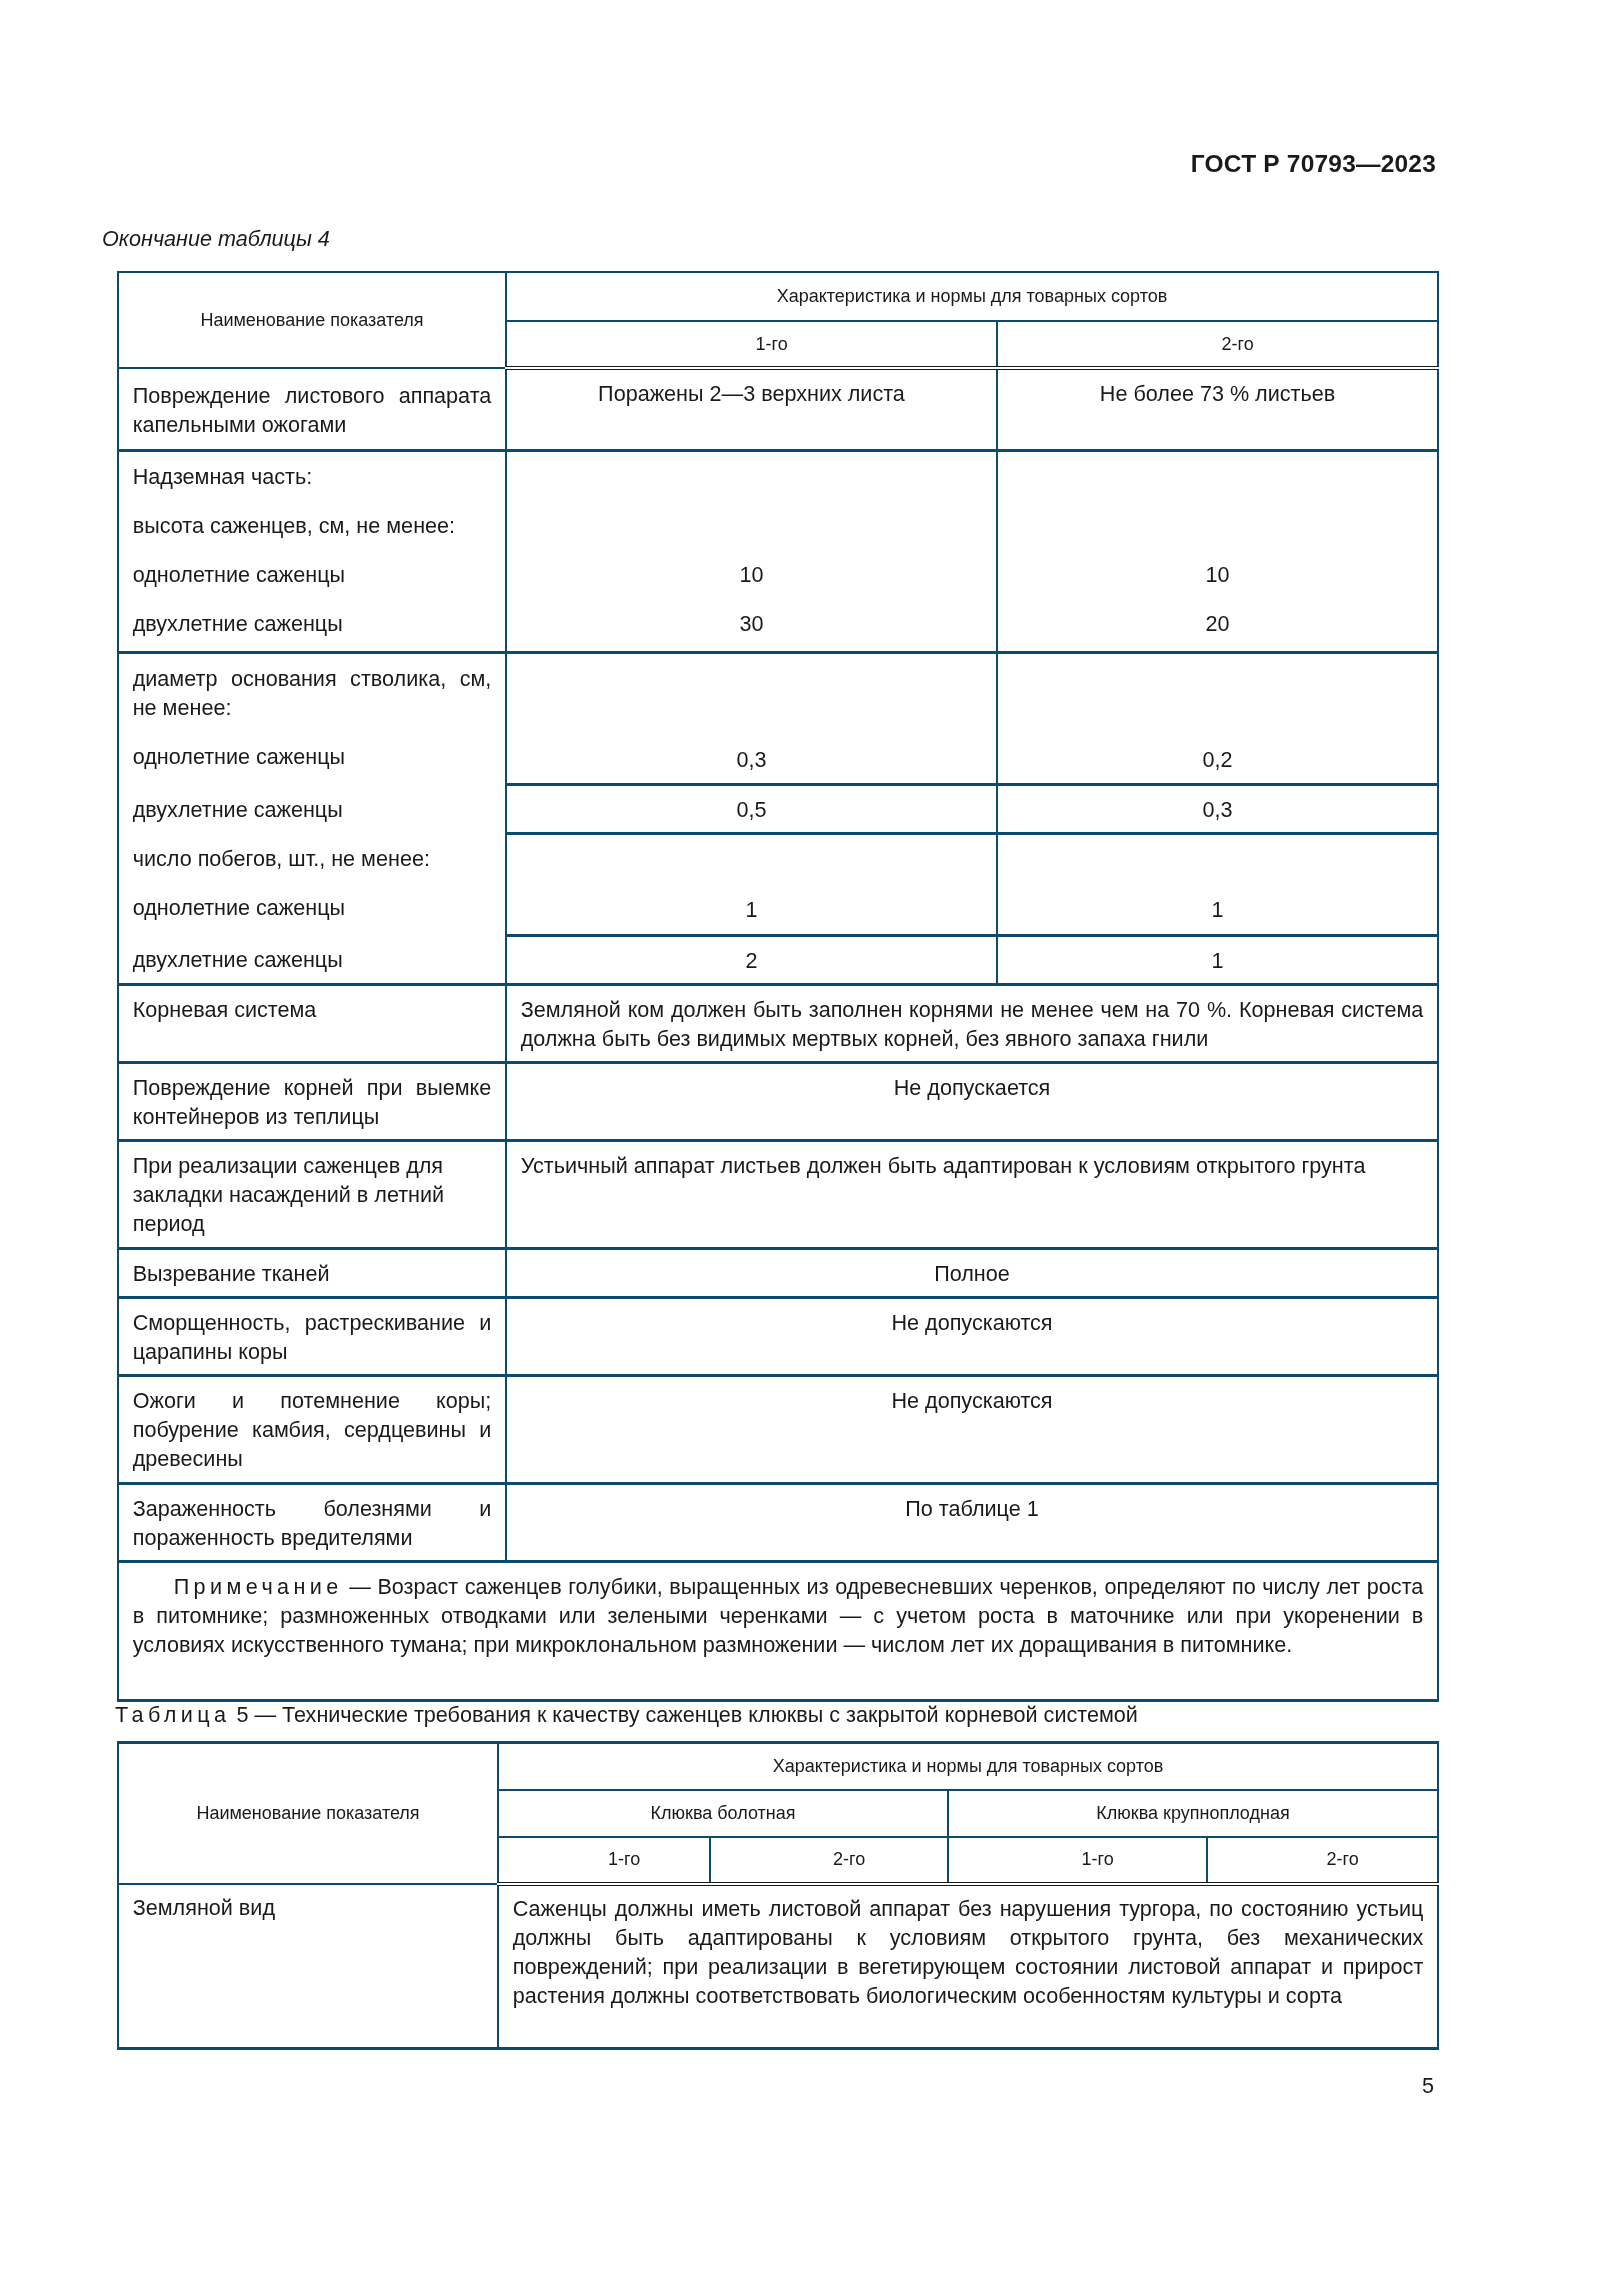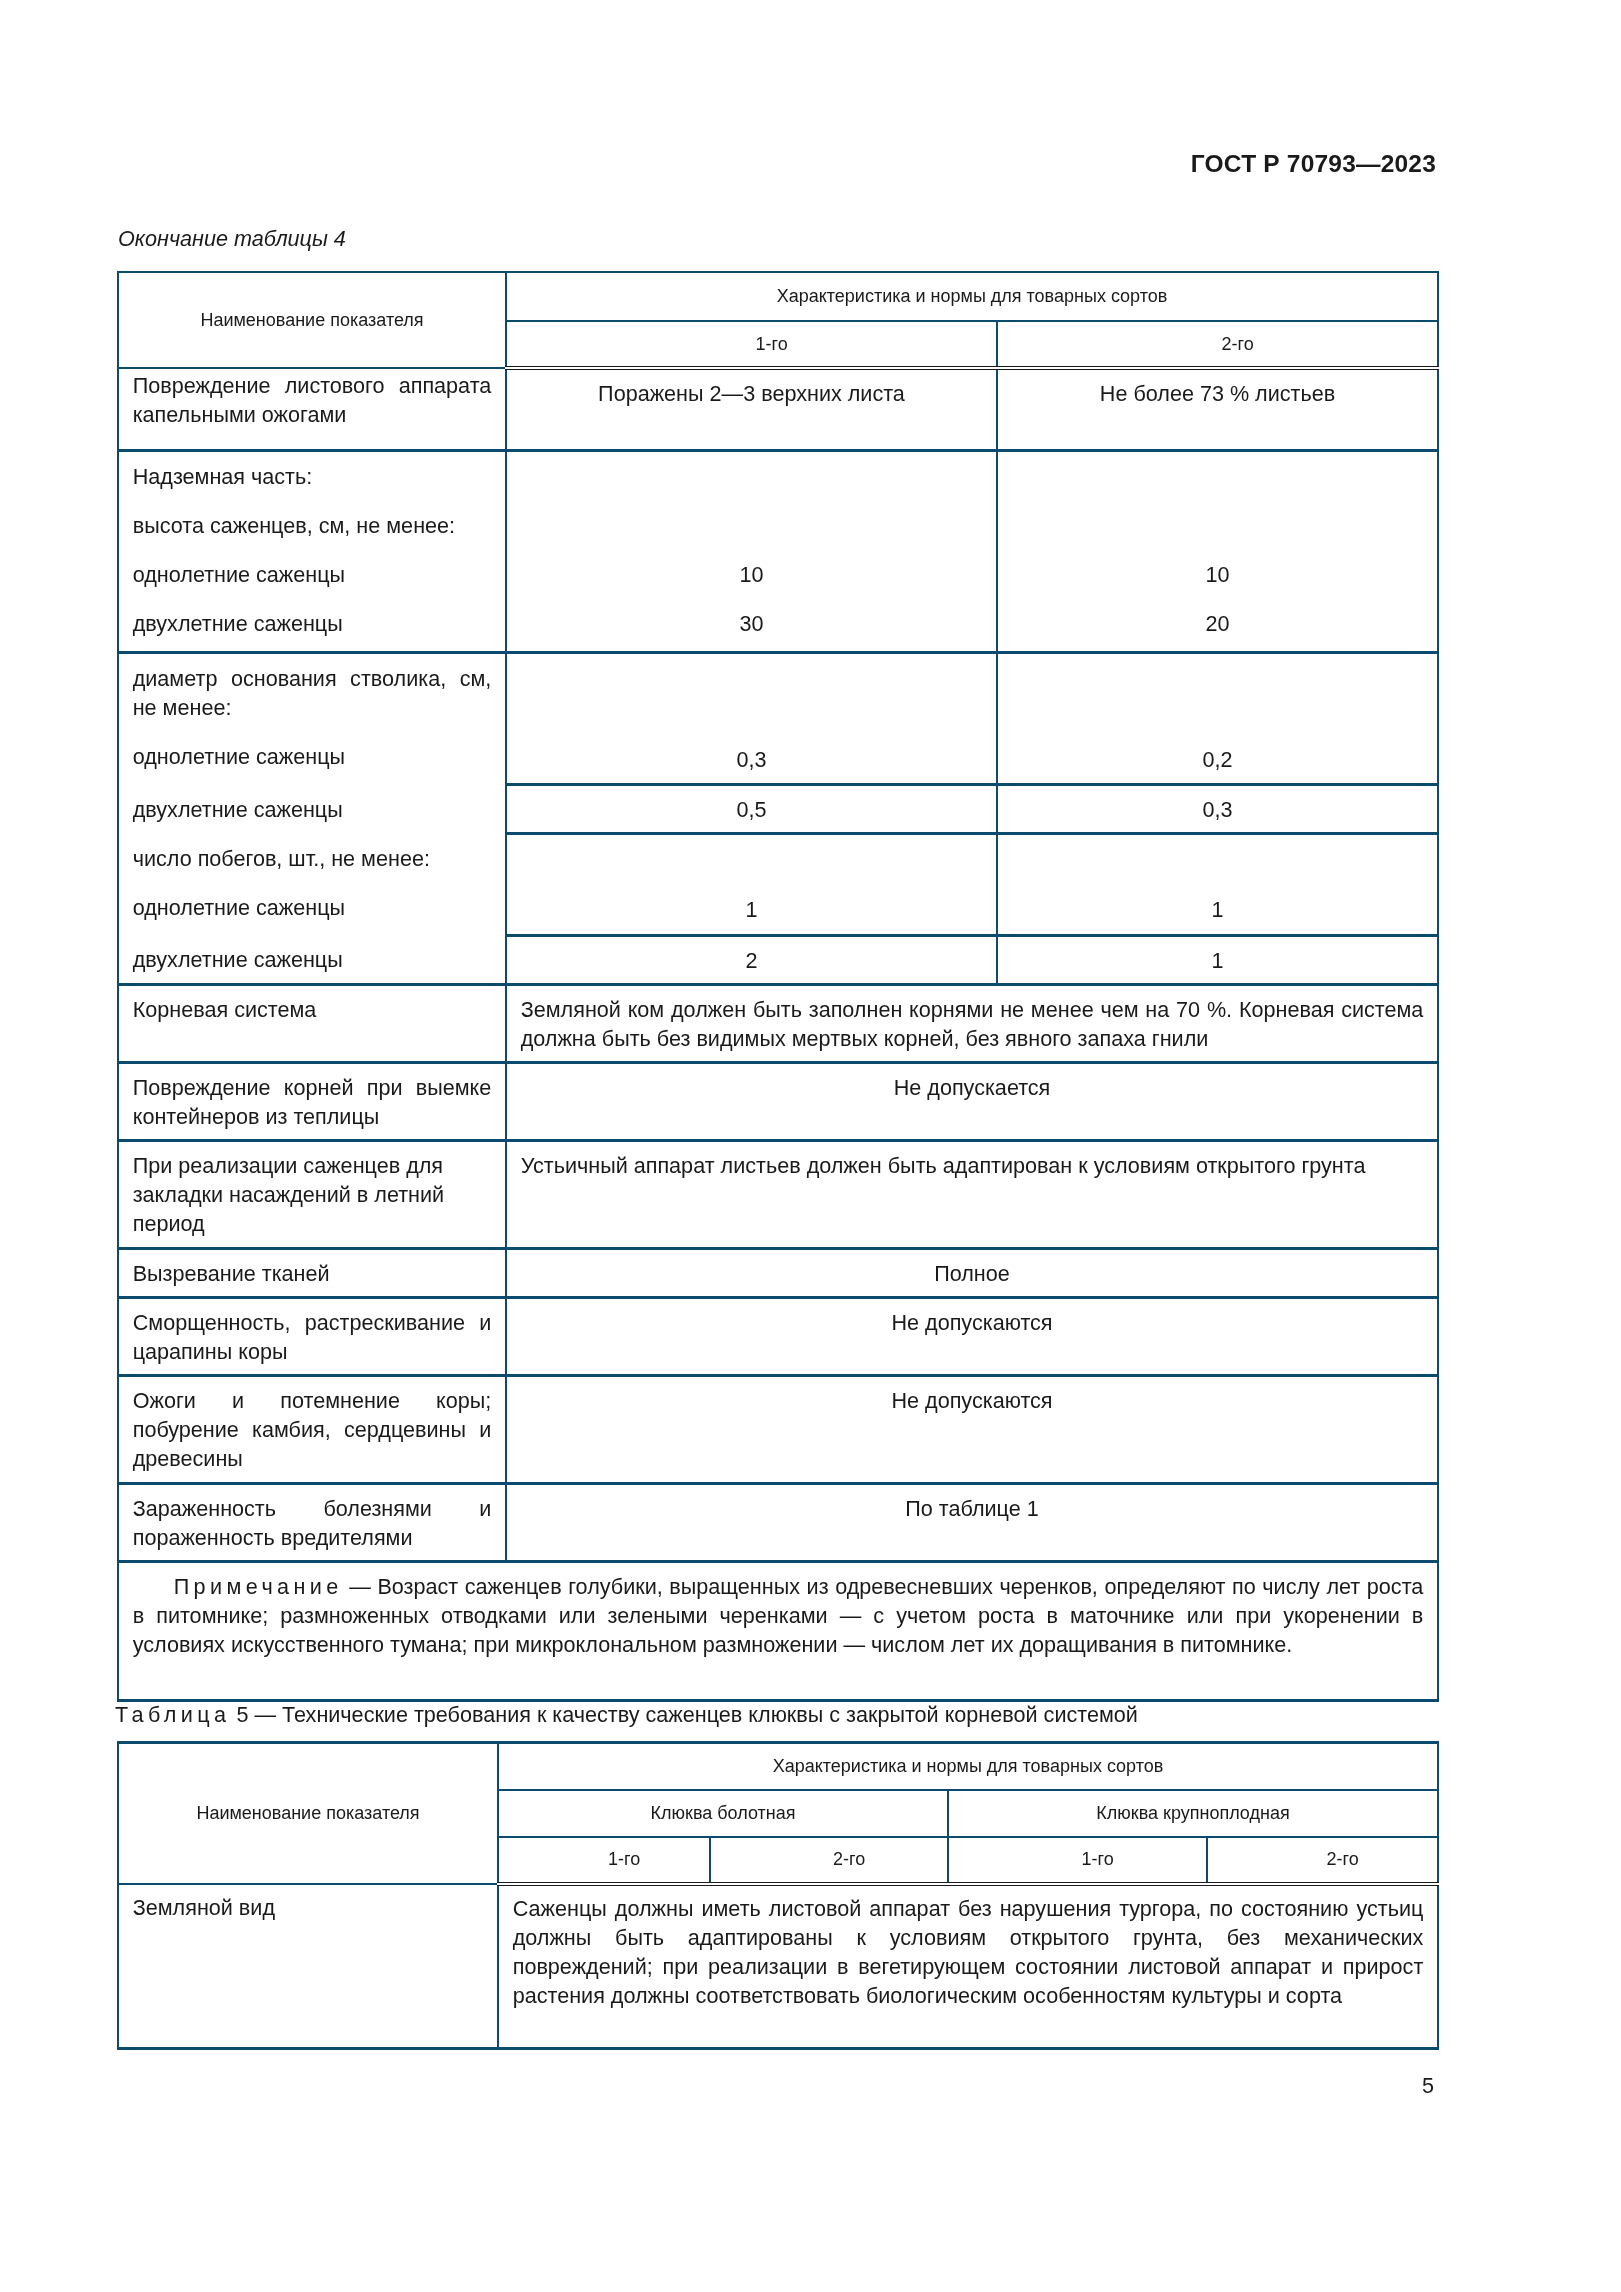--- a/index.html
+++ b/index.html
@@ -5,21 +5,21 @@
     html, body { margin: 0; padding: 0; background: #ffffff; }
     body {
       width: 1621px; height: 2293px; position: relative; overflow: hidden;
       font-family: "Liberation Sans", sans-serif; color: #1a1a1a;
     }
     .doc-code {
       position: absolute; top: 150px; right: 185px;
       font-size: 24.5px; font-weight: bold; letter-spacing: 0.2px; text-align: right;
     }
     .caption-italic {
-      position: absolute; left: 118px; top: 226px;
+      position: absolute; left: 102px; top: 226px;
       font-size: 21.6px; font-style: italic;
     }
     .caption-t5 {
       position: absolute; left: 115px; top: 1702px;
       font-size: 21.6px;
     }
     .caption-t5 .spaced { letter-spacing: 4.4px; }
     table {
       position: absolute; border-collapse: collapse; table-layout: fixed;
       font-size: 21.6px; line-height: 29px;
@@ -57,21 +57,21 @@
       <tr style="height:49px">
     <td class="hdr" rowspan="2">Наименование показателя</td>
     <td class="hdr" colspan="2">Характеристика и нормы для товарных сортов</td>
   </tr>
   <tr class="hdr-sep" style="height:47px">
     <td class="hdr">1-го</td>
     <td class="hdr">2-го</td>
   </tr>
 
   <tr style="height:82px">
-    <td class="j thick-b" style="padding-top:2px">Повреждение листового аппарата капельными ожогами</td>
+    <td class="j thick-b" style="padding-top:12px">Повреждение листового аппарата капельными ожогами</td>
     <td class="c thick-b" style="padding-top:8.8px">Поражены 2—3 верхних листа</td>
     <td class="c thick-b" style="padding-top:8.8px">Не более 73 % листьев</td>
   </tr>
 
   <tr style="height:193px">
     <td class="multi thick-b" style="padding-top:0">
       <div>Надземная часть:</div>
       <div>высота саженцев, см, не менее:</div>
       <div>однолетние саженцы</div>
       <div>двухлетние саженцы</div>

